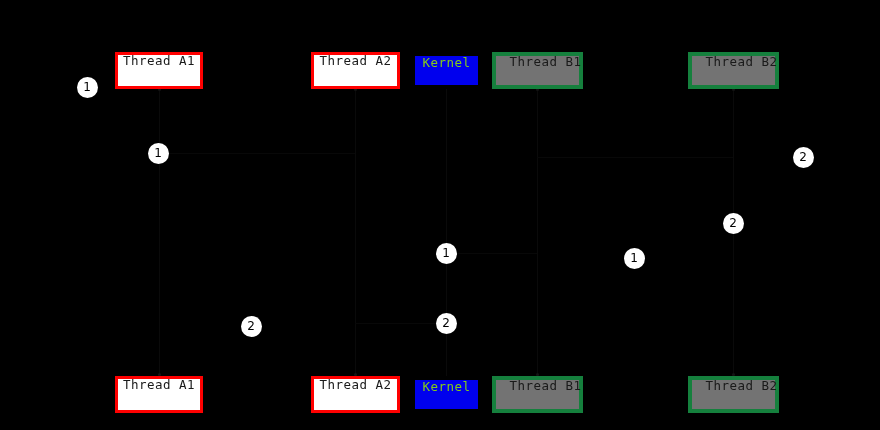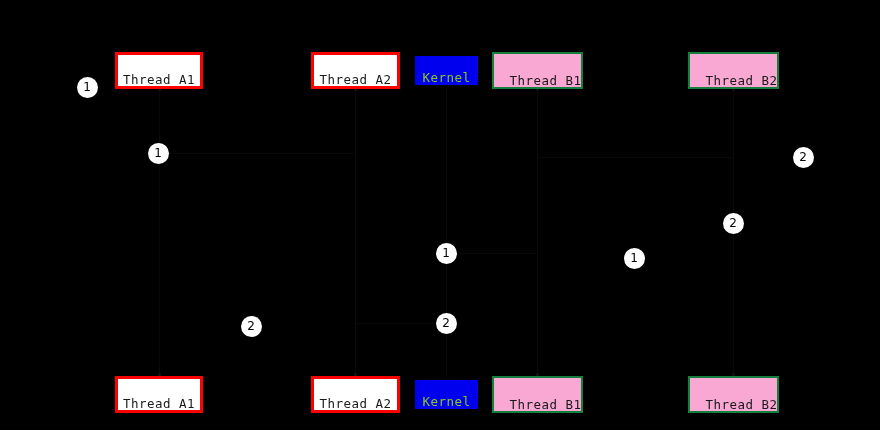--- a/index.html
+++ b/index.html
@@ -15,36 +15,36 @@
     background: #000000;
     overflow: hidden;
     font-family: "DejaVu Sans Mono", "Liberation Mono", monospace;
   }
 
   
   .participant {
     position: absolute;
     box-sizing: border-box;
     display: flex;
-    align-items: flex-end;
+    align-items: flex-start;
     justify-content: center;
     height: 37px;
     font-size: 12.5px;
     letter-spacing: 0.5px;
     white-space: nowrap;
     line-height: 1;
   }
   .participant.red {
     background: #ffffff;
     border: 3px solid #ff0000;
     color: #1a1a1a;
   }
   .participant.blue {
-    background: #f9a8d4;
-    border: 2px solid #15803d;
+    background: #737373;
+    border: 4px solid #15803d;
     color: #1a1a1a;
     padding-left: 16px;
   }
   .participant.kernel {
     background: #0000ee;
     border: 1px solid #0000ee;
     color: #84cc16;
   }
 
   

